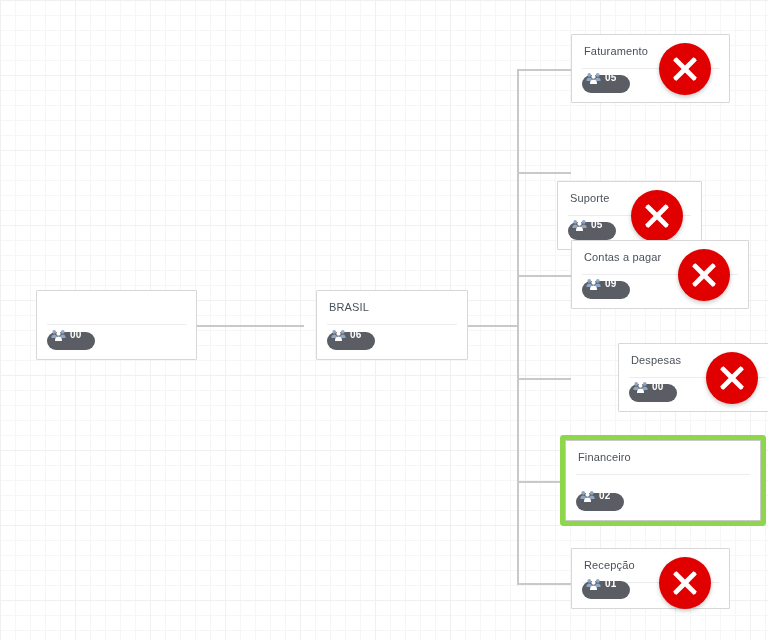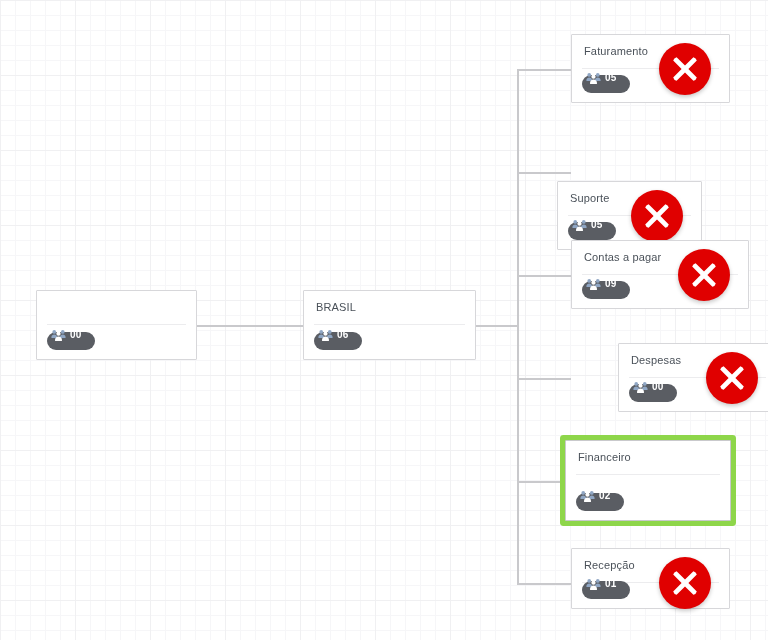--- a/index.html
+++ b/index.html
@@ -150,21 +150,21 @@
               <path d="M0.4 8.6c0-1.7 1.3-2.8 3-2.8s3 1.1 3 2.8v1.0H0.4z" fill="#8fa6c4"></path>
               <circle cx="12.6" cy="3.1" r="2.0" fill="#8fa6c4"></circle>
               <path d="M9.6 8.6c0-1.7 1.3-2.8 3-2.8s3 1.1 3 2.8v1.0H9.6z" fill="#8fa6c4"></path>
               <circle cx="8" cy="5.0" r="2.3" fill="#ffffff"></circle>
               <path d="M4.3 11.6c0-2.0 1.6-3.4 3.7-3.4s3.7 1.4 3.7 3.4v1.4H4.3z" fill="#ffffff"></path>
             </svg>
           </span>
           <span class="badge-count">00</span>
         </div>
       </div>
-      <div class="node" style="left: 303px; top: 290px; width: 173px; height: 70px;">
+      <div class="node" style="left: 316px; top: 290px; width: 152px; height: 70px;">
         <div class="node-title">BRASIL</div>
         <div class="node-divider"></div>
         <div class="badge">
           <span>
             <svg class="badge-icon" viewBox="0 0 16 14" xmlns="http://www.w3.org/2000/svg">
               <circle cx="3.4" cy="3.1" r="2.0" fill="#8fa6c4"></circle>
               <path d="M0.4 8.6c0-1.7 1.3-2.8 3-2.8s3 1.1 3 2.8v1.0H0.4z" fill="#8fa6c4"></path>
               <circle cx="12.6" cy="3.1" r="2.0" fill="#8fa6c4"></circle>
               <path d="M9.6 8.6c0-1.7 1.3-2.8 3-2.8s3 1.1 3 2.8v1.0H9.6z" fill="#8fa6c4"></path>
               <circle cx="8" cy="5.0" r="2.3" fill="#ffffff"></circle>
@@ -247,21 +247,21 @@
               <circle cx="8" cy="5.0" r="2.3" fill="#ffffff"></circle>
               <path d="M4.3 11.6c0-2.0 1.6-3.4 3.7-3.4s3.7 1.4 3.7 3.4v1.4H4.3z" fill="#ffffff"></path>
             </svg>
           </span>
           <span class="badge-count">00</span>
         </div>
         <button class="delete-btn delete-pos"><span><svg width="52" height="52" viewBox="0 0 52 52" xmlns="http://www.w3.org/2000/svg">
               <path d="M17.6 14.2 L26 22.6 L34.4 14.2 A4.8 4.8 0 0 1 37.8 17.6 L29.4 26 L37.8 34.4 A4.8 4.8 0 0 1 34.4 37.8 L26 29.4 L17.6 37.8 A4.8 4.8 0 0 1 14.2 34.4 L22.6 26 L14.2 17.6 A4.8 4.8 0 0 1 17.6 14.2 Z" fill="#ffffff"></path>
             </svg></span></button>
       </div>
-      <div class="node selected" style="left: 565px; top: 440px; width: 166px; height: 81px;">
+      <div class="node selected" style="left: 565px; top: 440px; width: 196px; height: 81px;">
         <div class="node-title">Financeiro</div>
         <div class="node-divider"></div>
         <div class="badge">
           <span>
             <svg class="badge-icon" viewBox="0 0 16 14" xmlns="http://www.w3.org/2000/svg">
               <circle cx="3.4" cy="3.1" r="2.0" fill="#8fa6c4"></circle>
               <path d="M0.4 8.6c0-1.7 1.3-2.8 3-2.8s3 1.1 3 2.8v1.0H0.4z" fill="#8fa6c4"></path>
               <circle cx="12.6" cy="3.1" r="2.0" fill="#8fa6c4"></circle>
               <path d="M9.6 8.6c0-1.7 1.3-2.8 3-2.8s3 1.1 3 2.8v1.0H9.6z" fill="#8fa6c4"></path>
               <circle cx="8" cy="5.0" r="2.3" fill="#ffffff"></circle>

